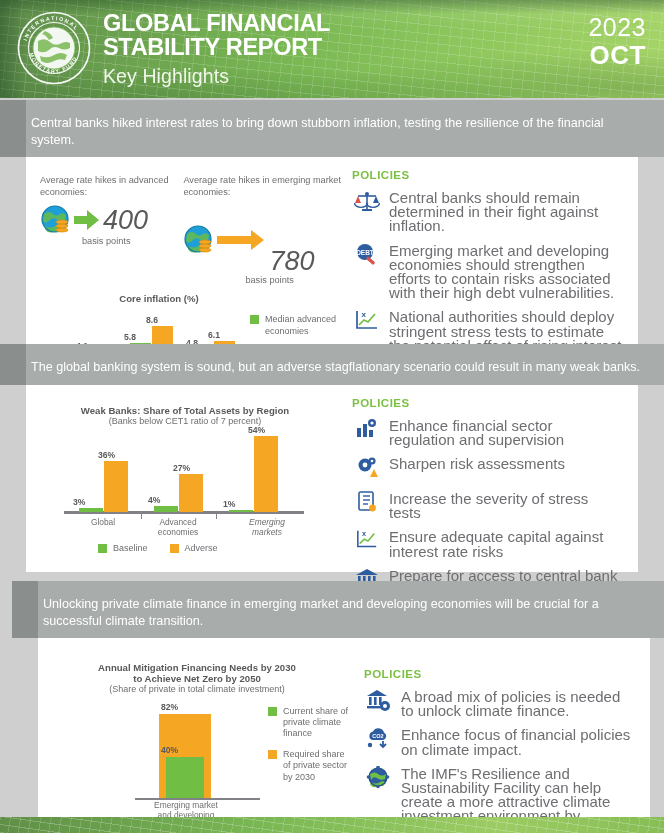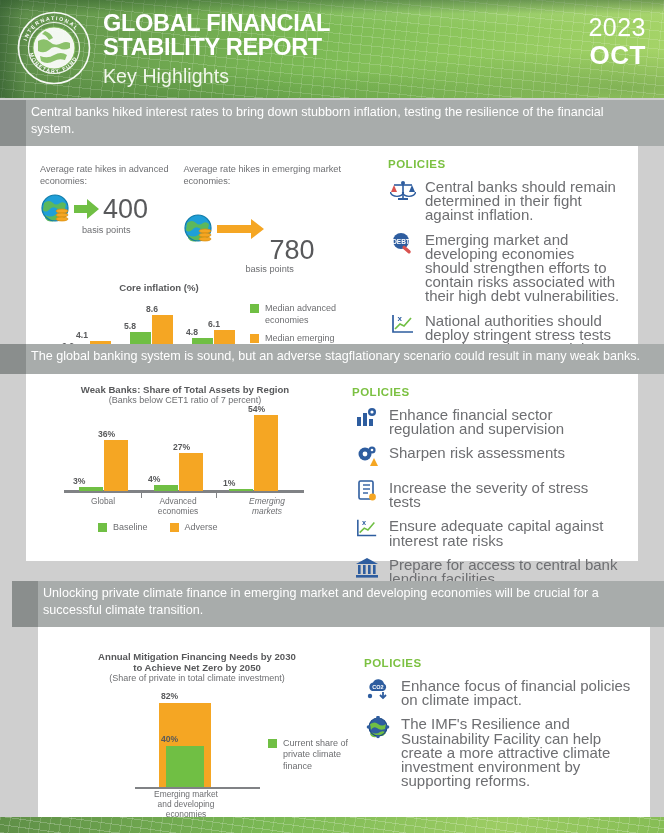--- a/index.html
+++ b/index.html
@@ -49,21 +49,21 @@
   .title-sub { font-size: 19.5px; line-height: 27px; font-weight: 400; color: #f2f7ec; margin-top: 4px; letter-spacing:0.1px;}
 
   .dateblock { position: absolute; right: 18px; top: 14px; text-align: right; color: #fff; }
   .date-year { font-size: 25px; font-weight: 400; line-height: 27px; letter-spacing:0.5px;}
   .date-month { font-size: 26px; font-weight: 700; line-height: 28px; letter-spacing:0.5px;}
 
   
   .section { position: absolute; left: 0; width: 664px; }
   .banner {
     position: relative; width: 664px; background: #a8acab; color: #fff;
-    padding: 4px 22px 9px 31px; font-size: 12.6px; line-height: 16.5px; font-weight: 400;
+    padding: 15px 22px 9px 31px; font-size: 12.6px; line-height: 16.5px; font-weight: 400;
   }
   .banner::before {
     content:""; position:absolute; left:0; top:0; width:26px; height:100%;
     background:#8a8e8d;
   }
   .body {
     position: relative; display: flex; background: #fff;
     margin: 0 26px 0 26px; width: 612px;
   }
   .chartcol { width: 318px; position: relative; padding: 10px 0 10px 0; }
@@ -75,21 +75,21 @@
   .pol-ico svg { display:block; }
   .pol-txt { font-size: 15px; line-height: 14.2px; color: #6d6e71; padding-top:1px; }
 
   
   .stats { display: flex; padding: 8px 0 0 14px; }
   .stat { width: 150px; }
   .stat-label { font-size: 9.2px; line-height: 11.6px; color: #6d6e71; height: 24px; }
   .stat-row { display: flex; align-items: center; margin-top: 5px; }
   .stat-glyph { width: 34px; height: 32px; }
   .stat-arrow { height: 26px; }
-  .stat-num { font-size: 27px; color: #58595b; font-weight: 400; line-height: 27px; margin-left: 3px; }
+  .stat-num { font-size: 27px; color: #58595b; font-weight: 400; line-height: 27px; margin-left: 3px; font-style: italic; }
   .stat-bp { font-size: 9.2px; color: #6d6e71; margin-left: 42px; margin-top: 0px; }
   .stat.wide .stat-num { margin-left: 4px; margin-top: 44px; }
 
   
   .chart-title { text-align: center; font-size: 9.6px; font-weight: 700; color: #58595b; }
   .chart-sub { text-align: center; font-size: 9px; color: #6d6e71; }
   .plot { position: relative; }
   .axis { position: absolute; height: 2.5px; background: #808285; }
   .bar { position: absolute; bottom: 0; }
   .bar.green { background: #70bf44; }
@@ -154,21 +154,21 @@
     </div>
 
     <div class="dateblock">
       <div class="date-year">2023</div>
       <div class="date-month">OCT</div>
     </div>
   </div>
 
   <div class="section" style="top:100px;">
     <div class="banner">Central banks hiked interest rates to bring down stubborn inflation, testing the resilience of the financial system.</div>
-    <div class="body" style="height:208px;gap:36px;">
+    <div class="body" style="height:208px;">
 
       <div class="chartcol">
         <div class="stats">
 
           <div class="stat">
             <div class="stat-label">Average rate hikes in advanced economies:</div>
             <div class="stat-row">
               <span class="stat-glyph">
                 <svg width="34" height="32" viewBox="0 0 34 32">
                   <circle cx="15" cy="15" r="13" fill="#1f9fd8"></circle>
@@ -300,21 +300,21 @@
         </div>
       </div>
     </div>
   </div>
 
   <div class="section" style="top:344px;">
     <div class="banner">The global banking system is sound, but an adverse stagflationary scenario could result in many weak banks.</div>
     <div class="body" style="height:187px;">
 
       <div class="chartcol">
-        <div style="position:relative;">
+        <div style="position:relative;margin-top:10px;">
           <div class="chart-title">Weak Banks: Share of Total Assets by Region</div>
           <div class="chart-sub">(Banks below CET1 ratio of 7 percent)</div>
 
           <div class="plot" style="height:118px;margin-top:4px;">
             <div class="axis" style="left:38px;bottom:34px;width:240px;"></div>
 
             <div class="bar green" style="left:53px; bottom:36px;width:24px;height:4px;"></div>
             <div class="bar orange" style="left:78px; bottom:36px;width:24px;height:51px;"></div>
             <div class="vlab" style="left:47px;bottom:41px;width:36px;">3%</div>
             <div class="vlab" style="left:72px;bottom:88px;width:36px;">36%</div>
@@ -434,28 +434,46 @@
             <div class="bar green" style="left:128px;bottom:34px;width:38px;height:41px;"></div>
             <div class="vlab" style="left:123px;bottom:120px;width:48px;">82%</div>
             <div class="vlab" style="left:123px;bottom:77px;width:48px;">40%</div>
             <div class="xlab" style="left:113px;bottom:2px;width:70px;">Emerging market and developing economies</div>
 
             <div style="position:absolute;left:230px;bottom:42px;width:86px;">
               <div class="legend-item">
                 <span class="swatch sw-g"></span>
                 <span class="legend-txt">Current share of private climate finance</span>
               </div>
+              <div class="legend-item" style="margin-top:9px;">
+                <span class="swatch sw-o"></span>
+                <span class="legend-txt">Required share of private sector by 2030</span>
+              </div>
             </div>
           </div>
         </div>
       </div>
 
       <div class="polcol">
         <div class="pol-title" style="margin-top:18px;">POLICIES</div>
 
+        <div class="pol-item">
+          <span class="pol-ico">
+            <svg width="26" height="24" viewBox="0 0 26 24">
+              <path d="M11 1 L21 7 H1 Z" fill="#2e5d9f"></path>
+              <rect x="3" y="8" width="2.6" height="8" fill="#2e5d9f"></rect>
+              <rect x="8" y="8" width="2.6" height="8" fill="#2e5d9f"></rect>
+              <rect x="13" y="8" width="2.6" height="8" fill="#2e5d9f"></rect>
+              <rect x="1" y="17" width="20" height="2.4" fill="#2e5d9f"></rect>
+              <circle cx="19" cy="17" r="5" fill="#2e5d9f"></circle>
+              <circle cx="19" cy="17" r="2" fill="#ffffff"></circle>
+            </svg>
+          </span>
+          <span class="pol-txt">A broad mix of policies is needed to unlock climate finance.</span>
+        </div>
 
         <div class="pol-item">
           <span class="pol-ico">
             <svg width="26" height="24" viewBox="0 0 26 24">
               <path d="M6 13 a4.5 4.5 0 0 1 1 -8.5 a6 6 0 0 1 11 1 a4 4 0 0 1 -1 7.5 z" fill="#2e5d9f"></path>
               <text x="12" y="11" font-size="5.5" font-family="Liberation Sans, sans-serif" font-weight="700" fill="#ffffff" text-anchor="middle">CO2</text>
               <path d="M17 14 v5 M14 17 l3 3 l3 -3" fill="none" stroke="#2e5d9f" stroke-width="1.8"></path>
               <circle cx="4" cy="18" r="2.2" fill="#2e5d9f"></circle>
             </svg>
           </span>

